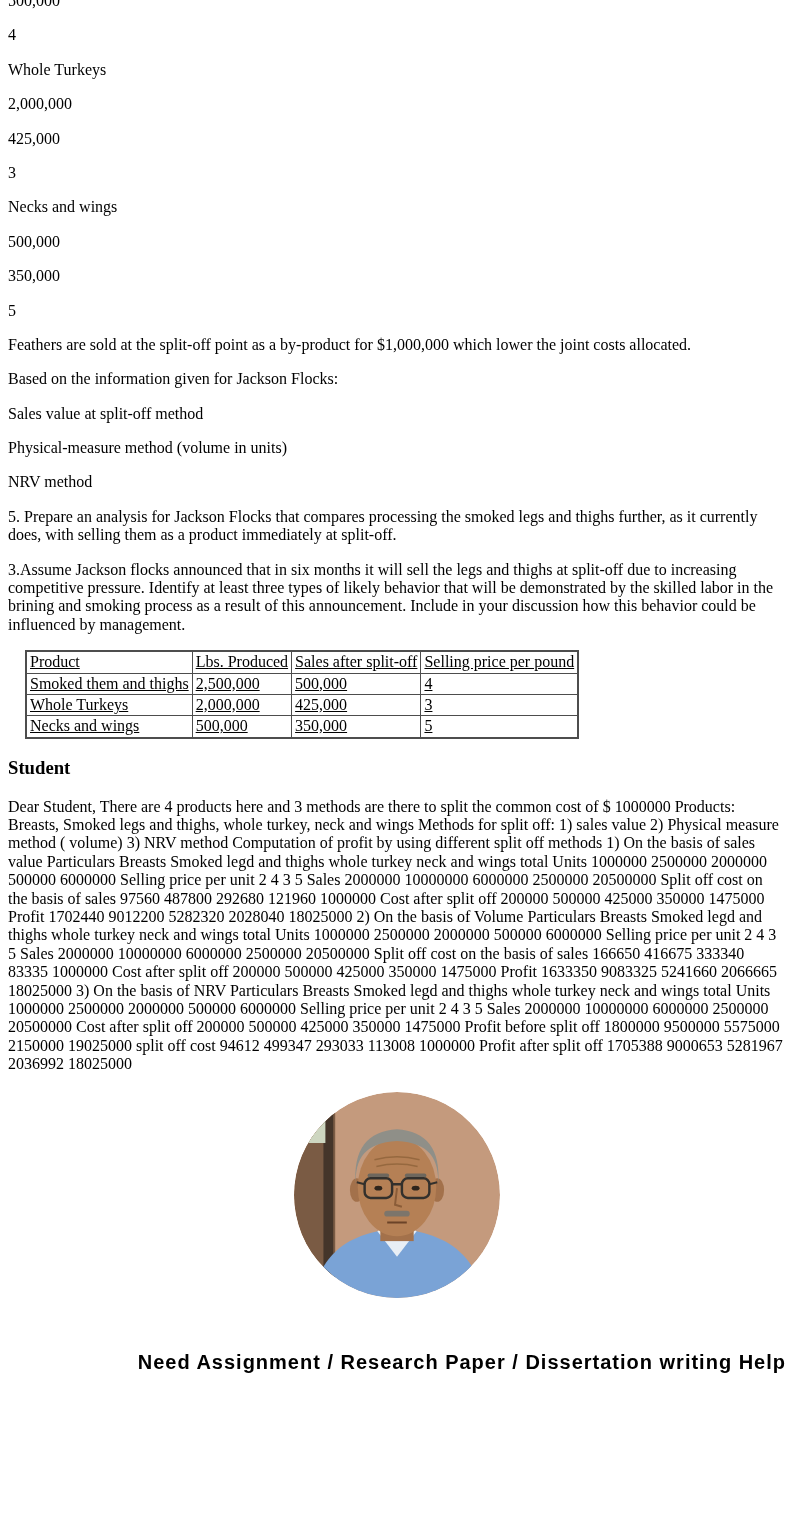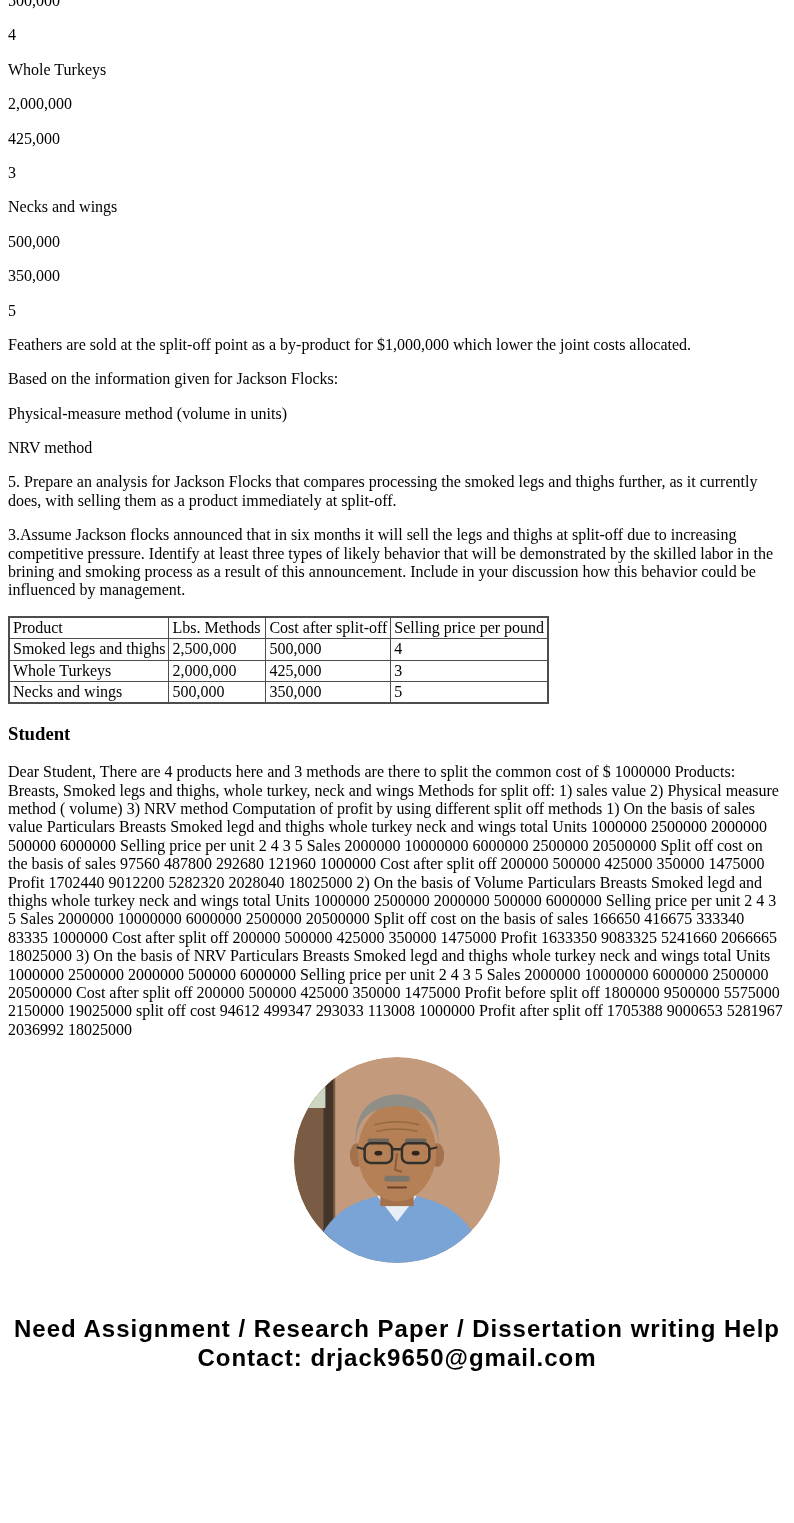--- a/index.html
+++ b/index.html
@@ -16,22 +16,23 @@
   }
   .page {
     margin-top: -24px;
     padding: 0 8px;
     overflow: hidden;
   }
   .page p { margin: 16px 0; }
 
   table.product-table {
     border-collapse: collapse;
-    margin: 16px 0;
+    margin: 16px 17px;
     border: 2px solid #4d4d4d;
+    text-decoration: underline;
   }
   table.product-table td {
     border: 1px solid #4d4d4d;
     padding: 1px 3px;
     font-size: 16px;
     white-space: nowrap;
   }
   table.product-table col.c1 { width: 157px; }
   table.product-table col.c2 { width: 97px; }
   table.product-table col.c3 { width: 124px; }
@@ -52,24 +53,24 @@
     width: 206px;
     height: 206px;
     border-radius: 50%;
     overflow: hidden;
     line-height: 0;
   }
 
   .help-banner {
     margin: 46px auto 28px auto;
     max-width: 778px;
-    text-align: center;
+    text-align: right;
     font-family: "Liberation Sans", sans-serif;
     font-weight: bold;
-    font-size: 24px;
+    font-size: 20px;
     line-height: 29px;
     letter-spacing: 1px;
     color: #000000;
   }
 </style>
 </head>
 <body>
 
 <div class="page">
 
@@ -79,41 +80,42 @@
   <p>2,000,000</p>
   <p>425,000</p>
   <p>3</p>
   <p>Necks and wings</p>
   <p>500,000</p>
   <p>350,000</p>
   <p>5</p>
 
   <p>Feathers are sold at the split-off point as a by-product for $1,000,000 which lower the joint costs allocated.</p>
   <p>Based on the information given for Jackson Flocks:</p>
+  <p>Sales value at split-off method</p>
   <p>Physical-measure method (volume in units)</p>
   <p>NRV method</p>
   <p>5. Prepare an analysis for Jackson Flocks that compares processing the smoked legs and thighs further, as it currently does, with selling them as a product immediately at split-off.</p>
   <p>3.Assume Jackson flocks announced that in six months it will sell the legs and thighs at split-off due to increasing competitive pressure. Identify at least three types of likely behavior that will be demonstrated by the skilled labor in the brining and smoking process as a result of this announcement. Include in your discussion how this behavior could be influenced by management.</p>
 
   <table class="product-table">
     <colgroup>
       <col class="c1">
         <col class="c2">
         <col class="c3">
         <col class="c4">
     </colgroup>
     <tbody>
       <tr>
         <td>Product</td>
-        <td>Lbs. Methods</td>
-        <td>Cost after split-off</td>
+        <td>Lbs. Produced</td>
+        <td>Sales after split-off</td>
         <td>Selling price per pound</td>
       </tr>
       <tr>
-        <td>Smoked legs and thighs</td>
+        <td>Smoked them and thighs</td>
         <td>2,500,000</td>
         <td>500,000</td>
         <td>4</td>
       </tr>
       <tr>
         <td>Whole Turkeys</td>
         <td>2,000,000</td>
         <td>425,000</td>
         <td>3</td>
       </tr>
@@ -163,16 +165,15 @@
           <path d="M105 98 L103 115 L110 117" fill="none" stroke="#8a5c38" stroke-width="2"></path>
           <rect x="92" y="121" width="26" height="6" rx="3" fill="#7c756b"></rect>
           <line x1="95" y1="133" x2="115" y2="133" stroke="#6b4328" stroke-width="2"></line>
         </g>
       </svg>
     </span>
   </div>
 
   <div class="help-banner">
     <div>Need Assignment / Research Paper / Dissertation writing Help</div>
-    <div>Contact: drjack9650@gmail.com</div>
   </div>
 
 </div>
 
 </body></html>

